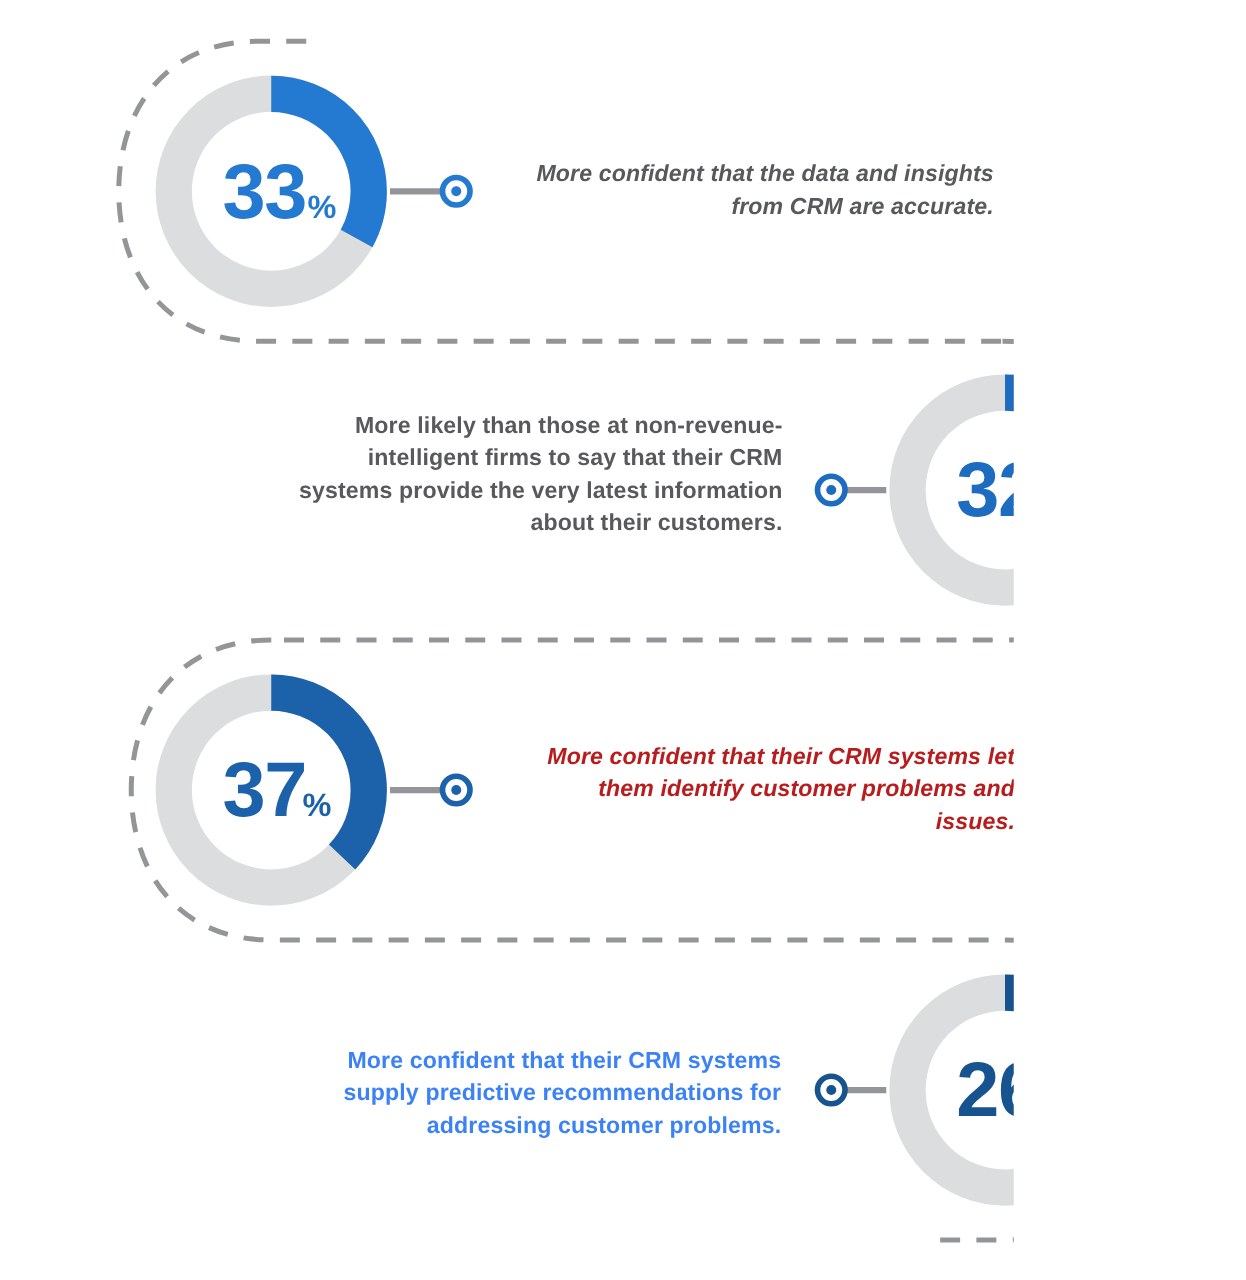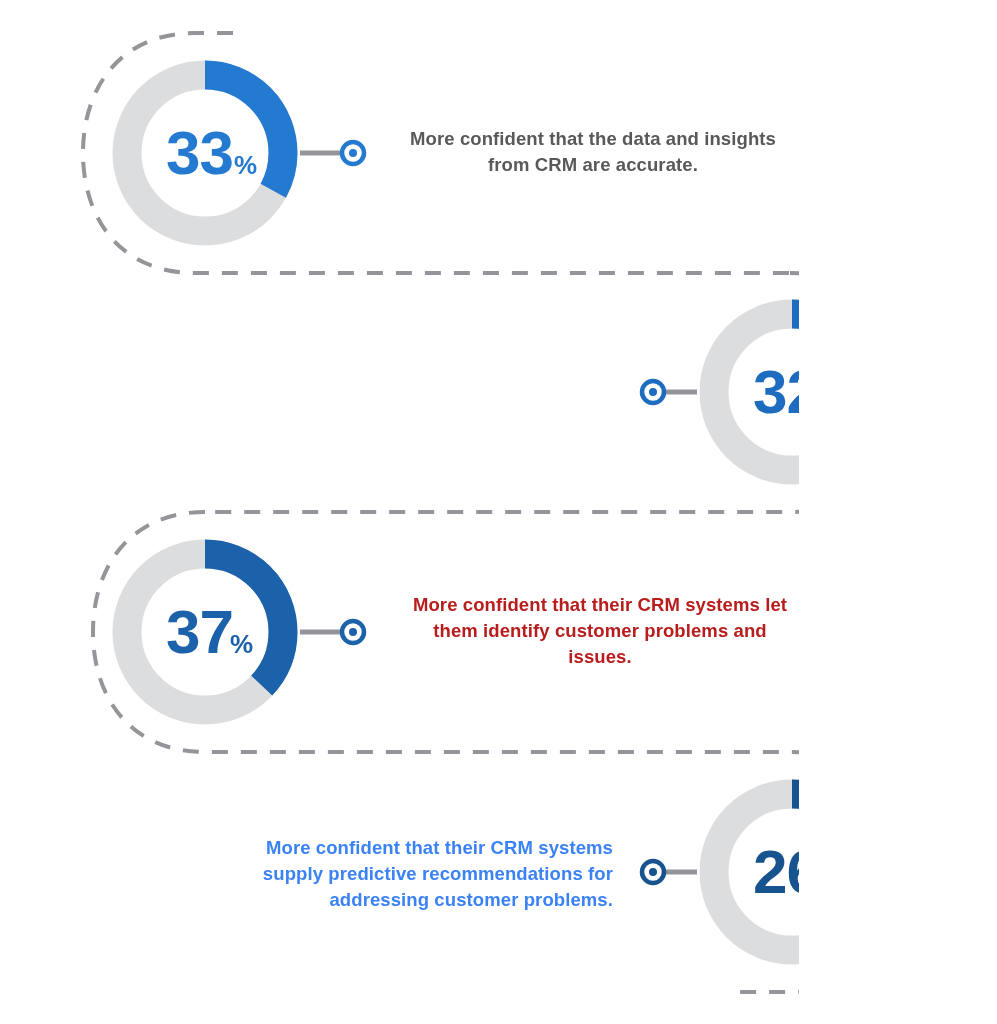--- a/index.html
+++ b/index.html
@@ -10,20 +10,21 @@
   }
   body {
     font-family: "Liberation Sans", sans-serif;
   }
   #infographic {
     position: relative;
     width: 799px;
     height: 1024px;
     background: #ffffff;
     overflow: hidden;
+    margin-left: 12px;
   }
   #stage-svg {
     position: absolute;
     left: 0;
     top: 0;
     width: 997px;
     height: 1024px;
   }
   .donut-value {
     font-family: "Liberation Sans", sans-serif;
@@ -39,21 +40,22 @@
   .caption {
     position: absolute;
     font-family: "Liberation Sans", sans-serif;
     font-weight: bold;
     font-size: 18.5px;
     line-height: 26px;
     color: #58595b;
     letter-spacing: 0.1px;
   }
   .caption-left {
-    text-align: center;
+    text-align: right;
+    font-style: italic;
   }
   .caption-right {
     text-align: right;
   }
 </style>
 </head>
 <body>
 
 <div id="infographic">
 
@@ -124,18 +126,19 @@
 
       <line x1="697" y1="872" x2="662" y2="872" stroke="#939598" stroke-width="5"></line>
       <circle cx="653" cy="872" r="11" fill="#ffffff" stroke="#17548f" stroke-width="4.5"></circle>
       <circle cx="653" cy="872" r="4" fill="#17548f"></circle>
     </g>
 
   </svg>
 
   <div class="caption caption-left" style="left: 403px; top: 126px; width: 380px; color: rgb(88, 89, 91);">More confident that the data and insights from CRM are accurate.</div>
 
+  <div class="caption caption-right" style="left: 224px; top: 327px; width: 390px; color: rgb(88, 89, 91);">More likely than those at non-revenue-intelligent firms to say that their CRM systems provide the very latest information about their customers.</div>
 
   <div class="caption caption-left" style="left: 400px; top: 592px; width: 400px; color: #b91c1c;">More confident that their CRM systems let them identify customer problems and issues.</div>
 
   <div class="caption caption-right" style="left: 208px; top: 835px; width: 405px; color: #3b82f6;">More confident that their CRM systems supply predictive recommendations for addressing customer problems.</div>
 
 </div>
 
 </body></html>

